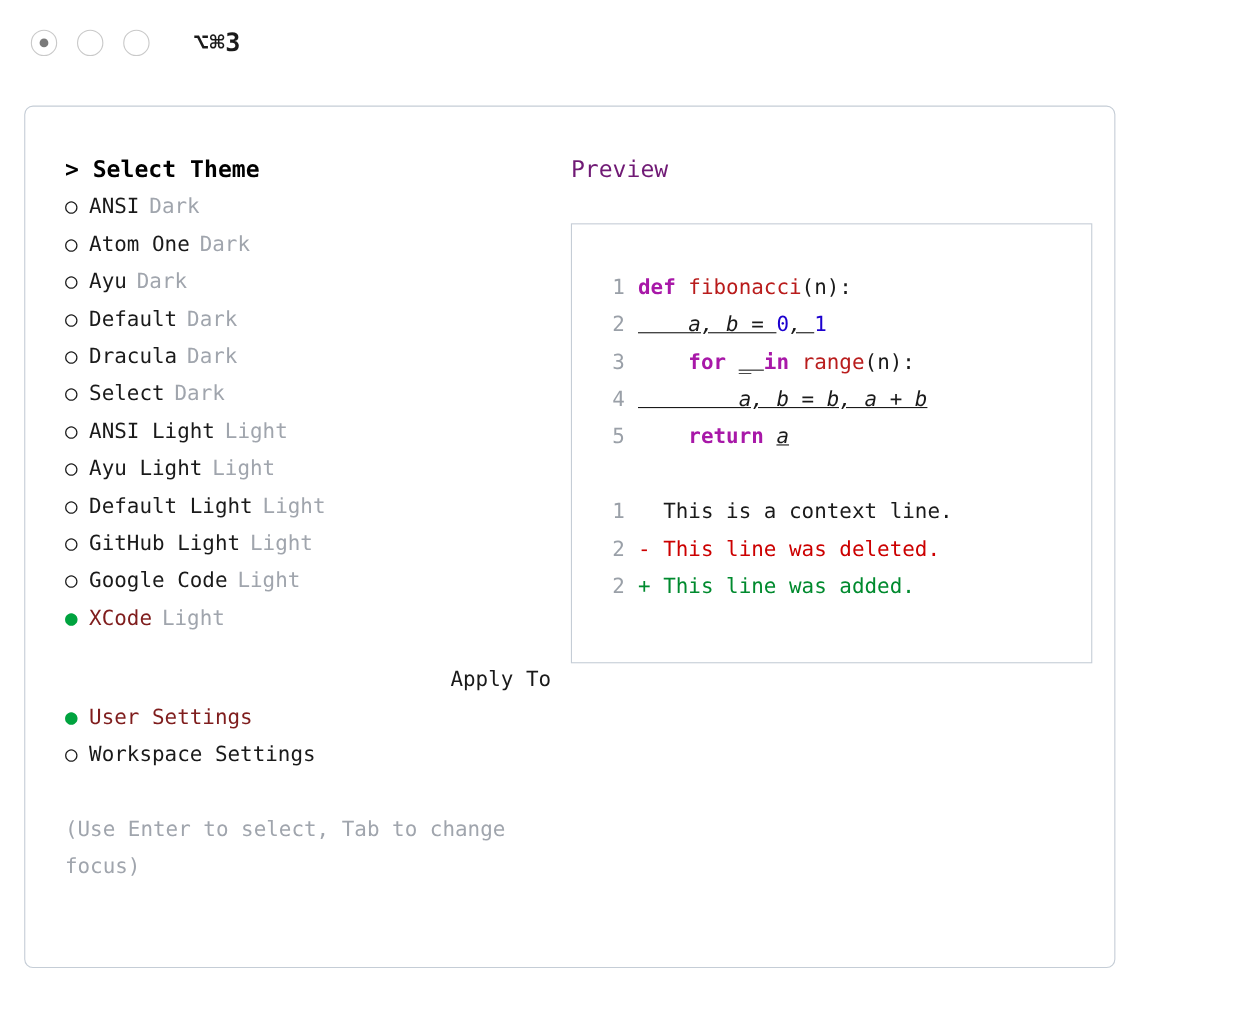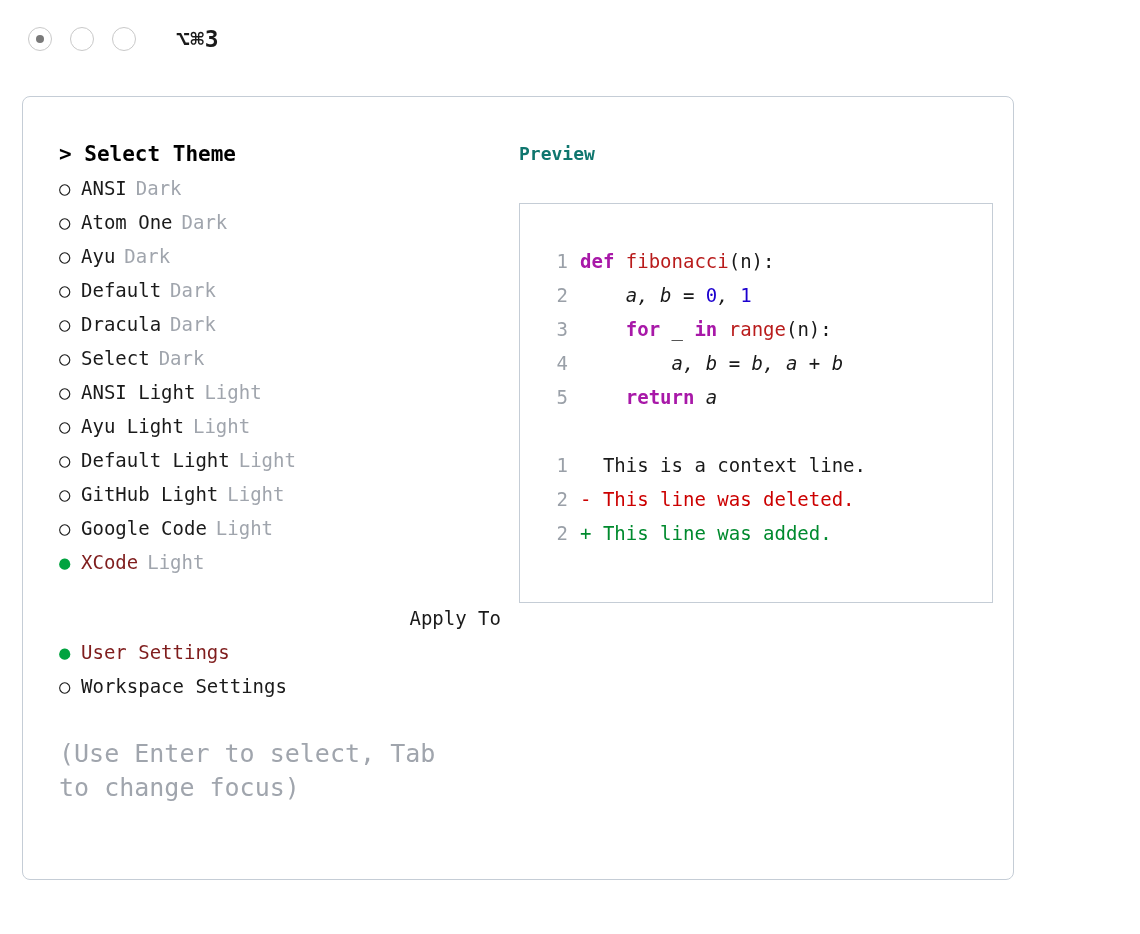--- a/index.html
+++ b/index.html
@@ -123,30 +123,30 @@
     font-size: 19px;
     color: #1a1a1a;
     line-height: 34px;
     white-space: pre;
     padding-left: 22px;
     margin-top: 22px;
     text-align: right;
   }
   .hint {
     margin-top: 34px;
-    font-size: 25px;
+    font-size: 19px;
     line-height: 34px;
     color: #a0a5ad;
     width: 420px;
     white-space: pre-wrap;
   }
   .preview-title {
-    font-size: 18px;
-    font-weight: bold;
-    color: #0f766e;
+    font-size: 21px;
+    font-weight: normal;
+    color: #701a75;
     line-height: 34px;
     white-space: pre;
   }
   .preview-box {
     margin-top: 32px;
     width: 474px;
     height: 400px;
     border: 1px solid #c5cdd6;
     box-sizing: border-box;
     padding: 40px 0 0 22px;
@@ -164,21 +164,21 @@
     text-align: right;
     color: #9aa0a8;
     margin-right: 12px;
     flex: 0 0 26px;
   }
   .code-body { white-space: pre; }
   .kw { color: #a818a8; font-weight: bold; }
   .fn { color: #b91c1c; }
   .num { color: #1c00cf; }
   .plain { color: #1a1a1a; }
-  .ital { font-style: italic; }
+  .ital { font-style: italic; text-decoration: underline; }
   .spacer { height: 34px; }
   .diff-ctx { color: #1a1a1a; }
   .diff-del { color: #cc0000; }
   .diff-add { color: #008a2e; }
 </style>
 </head>
 <body>
 
 <div class="window">
 

